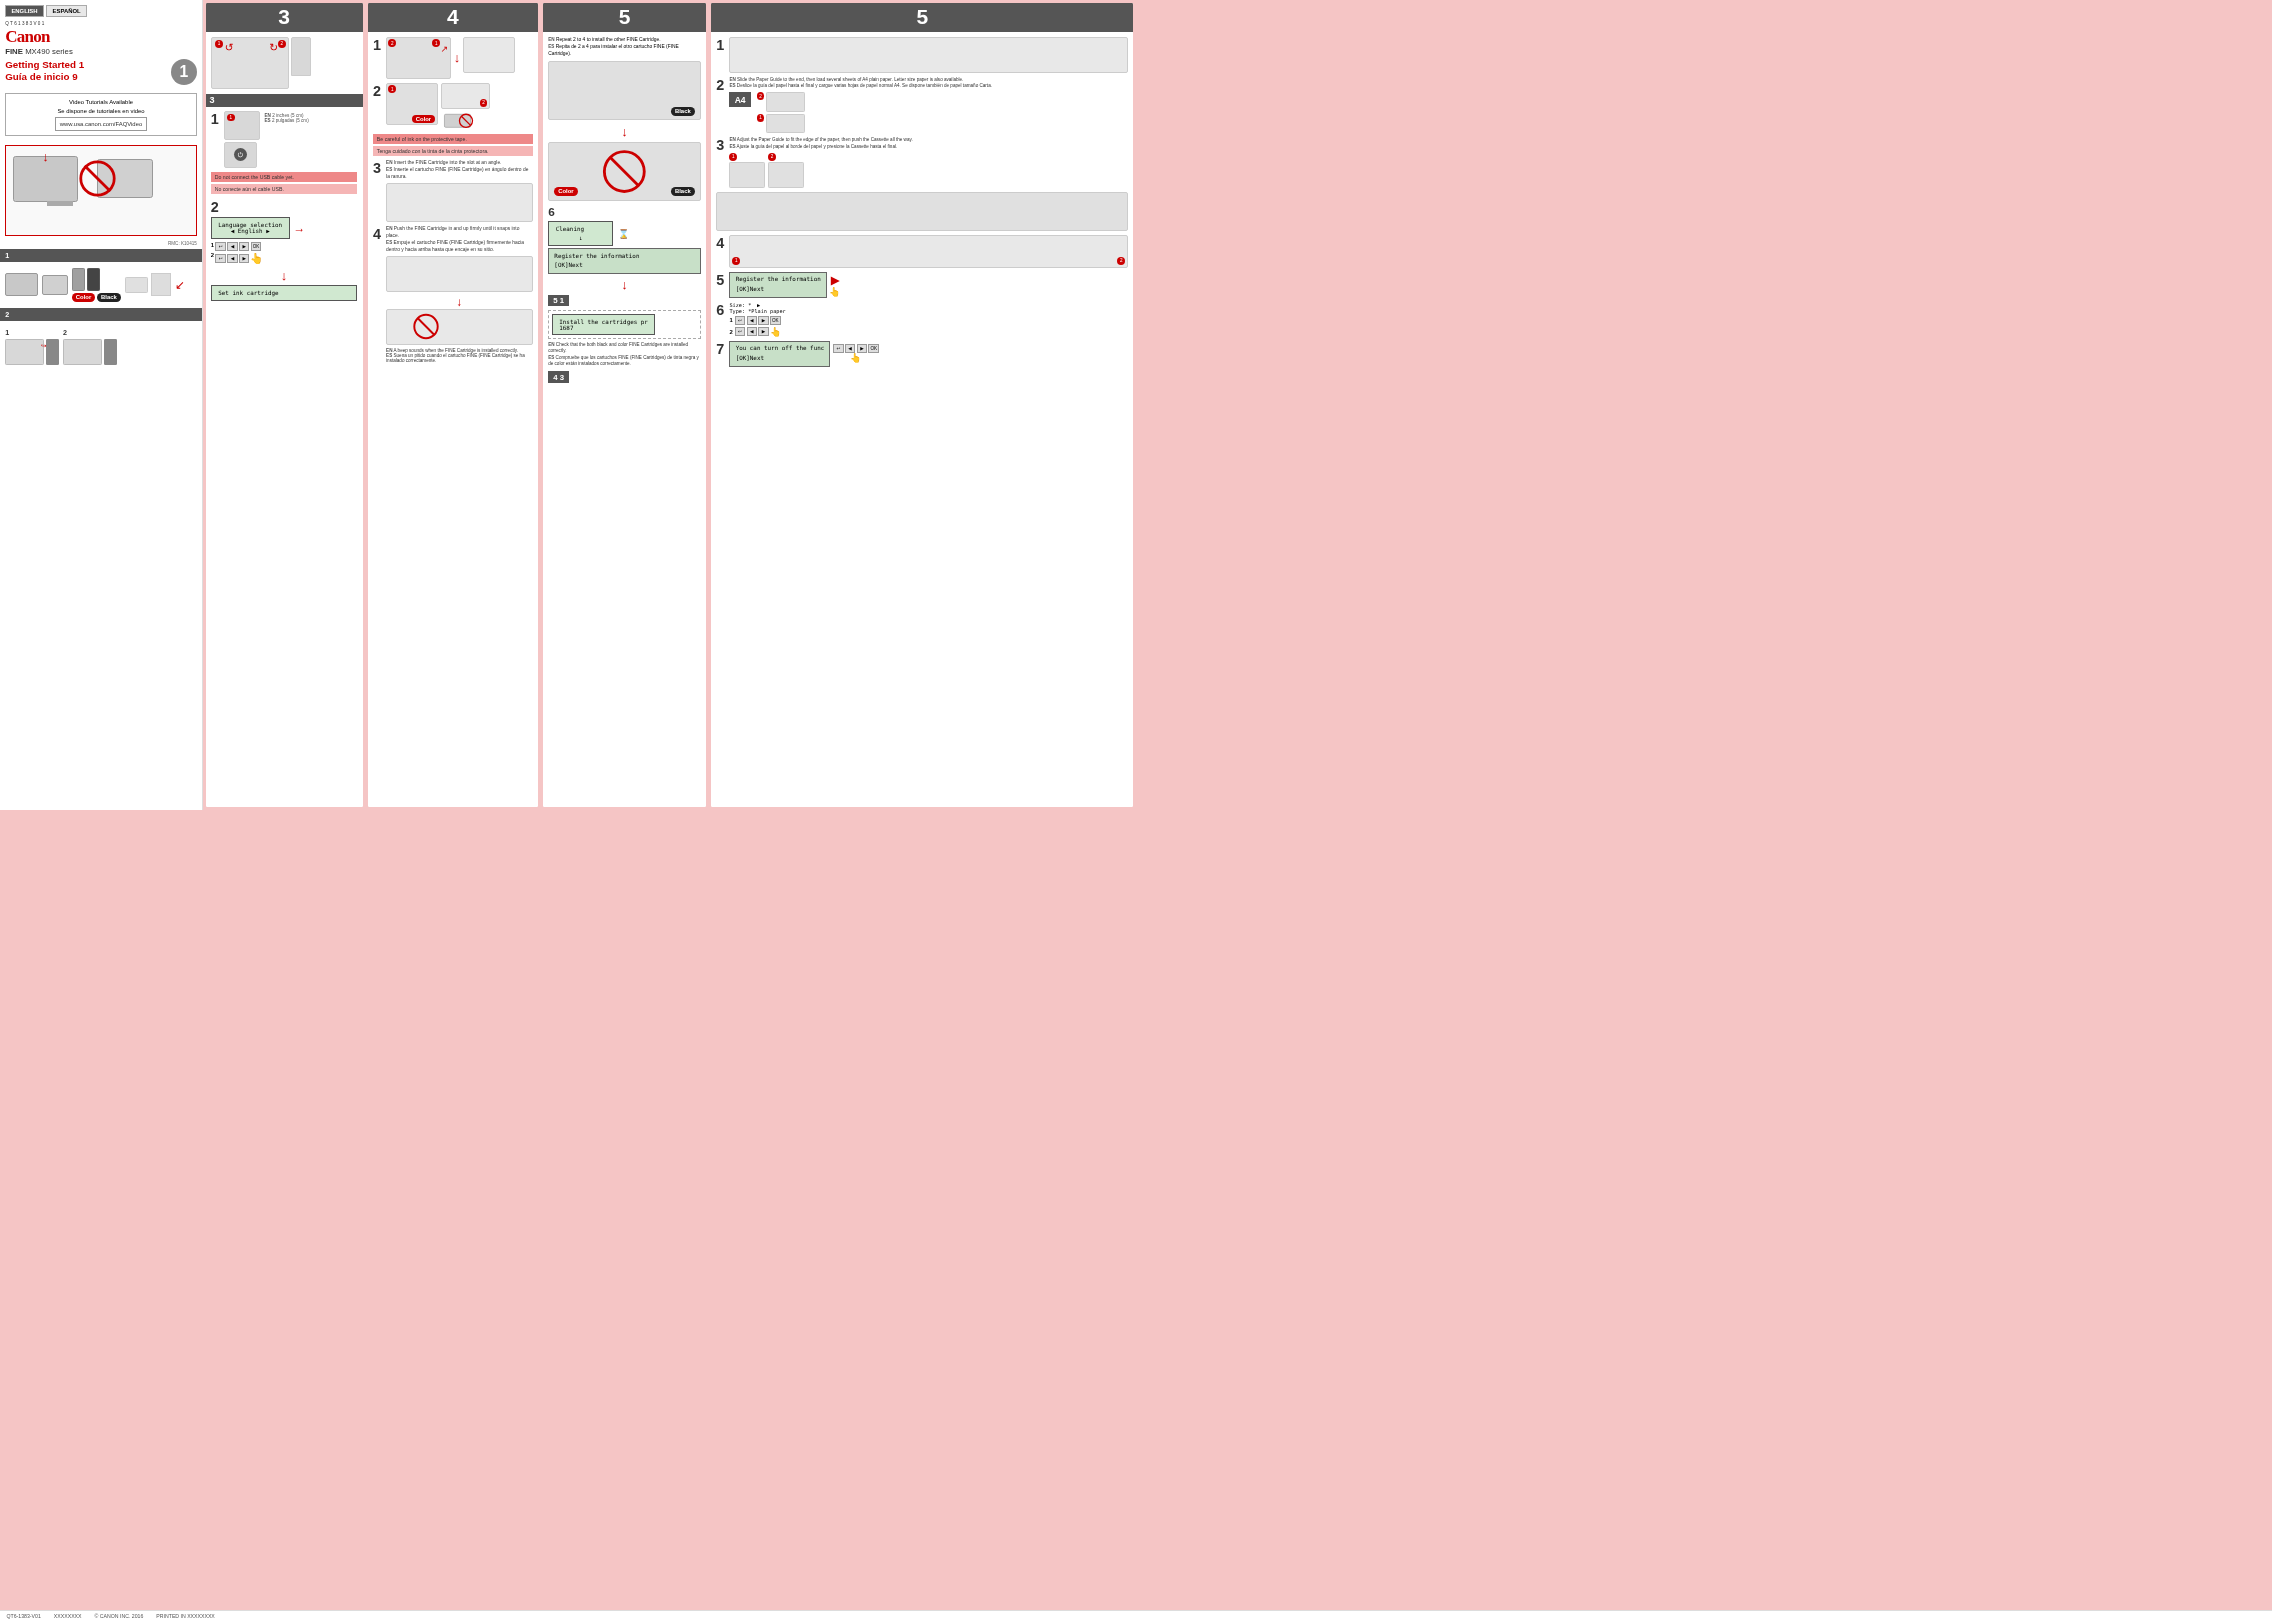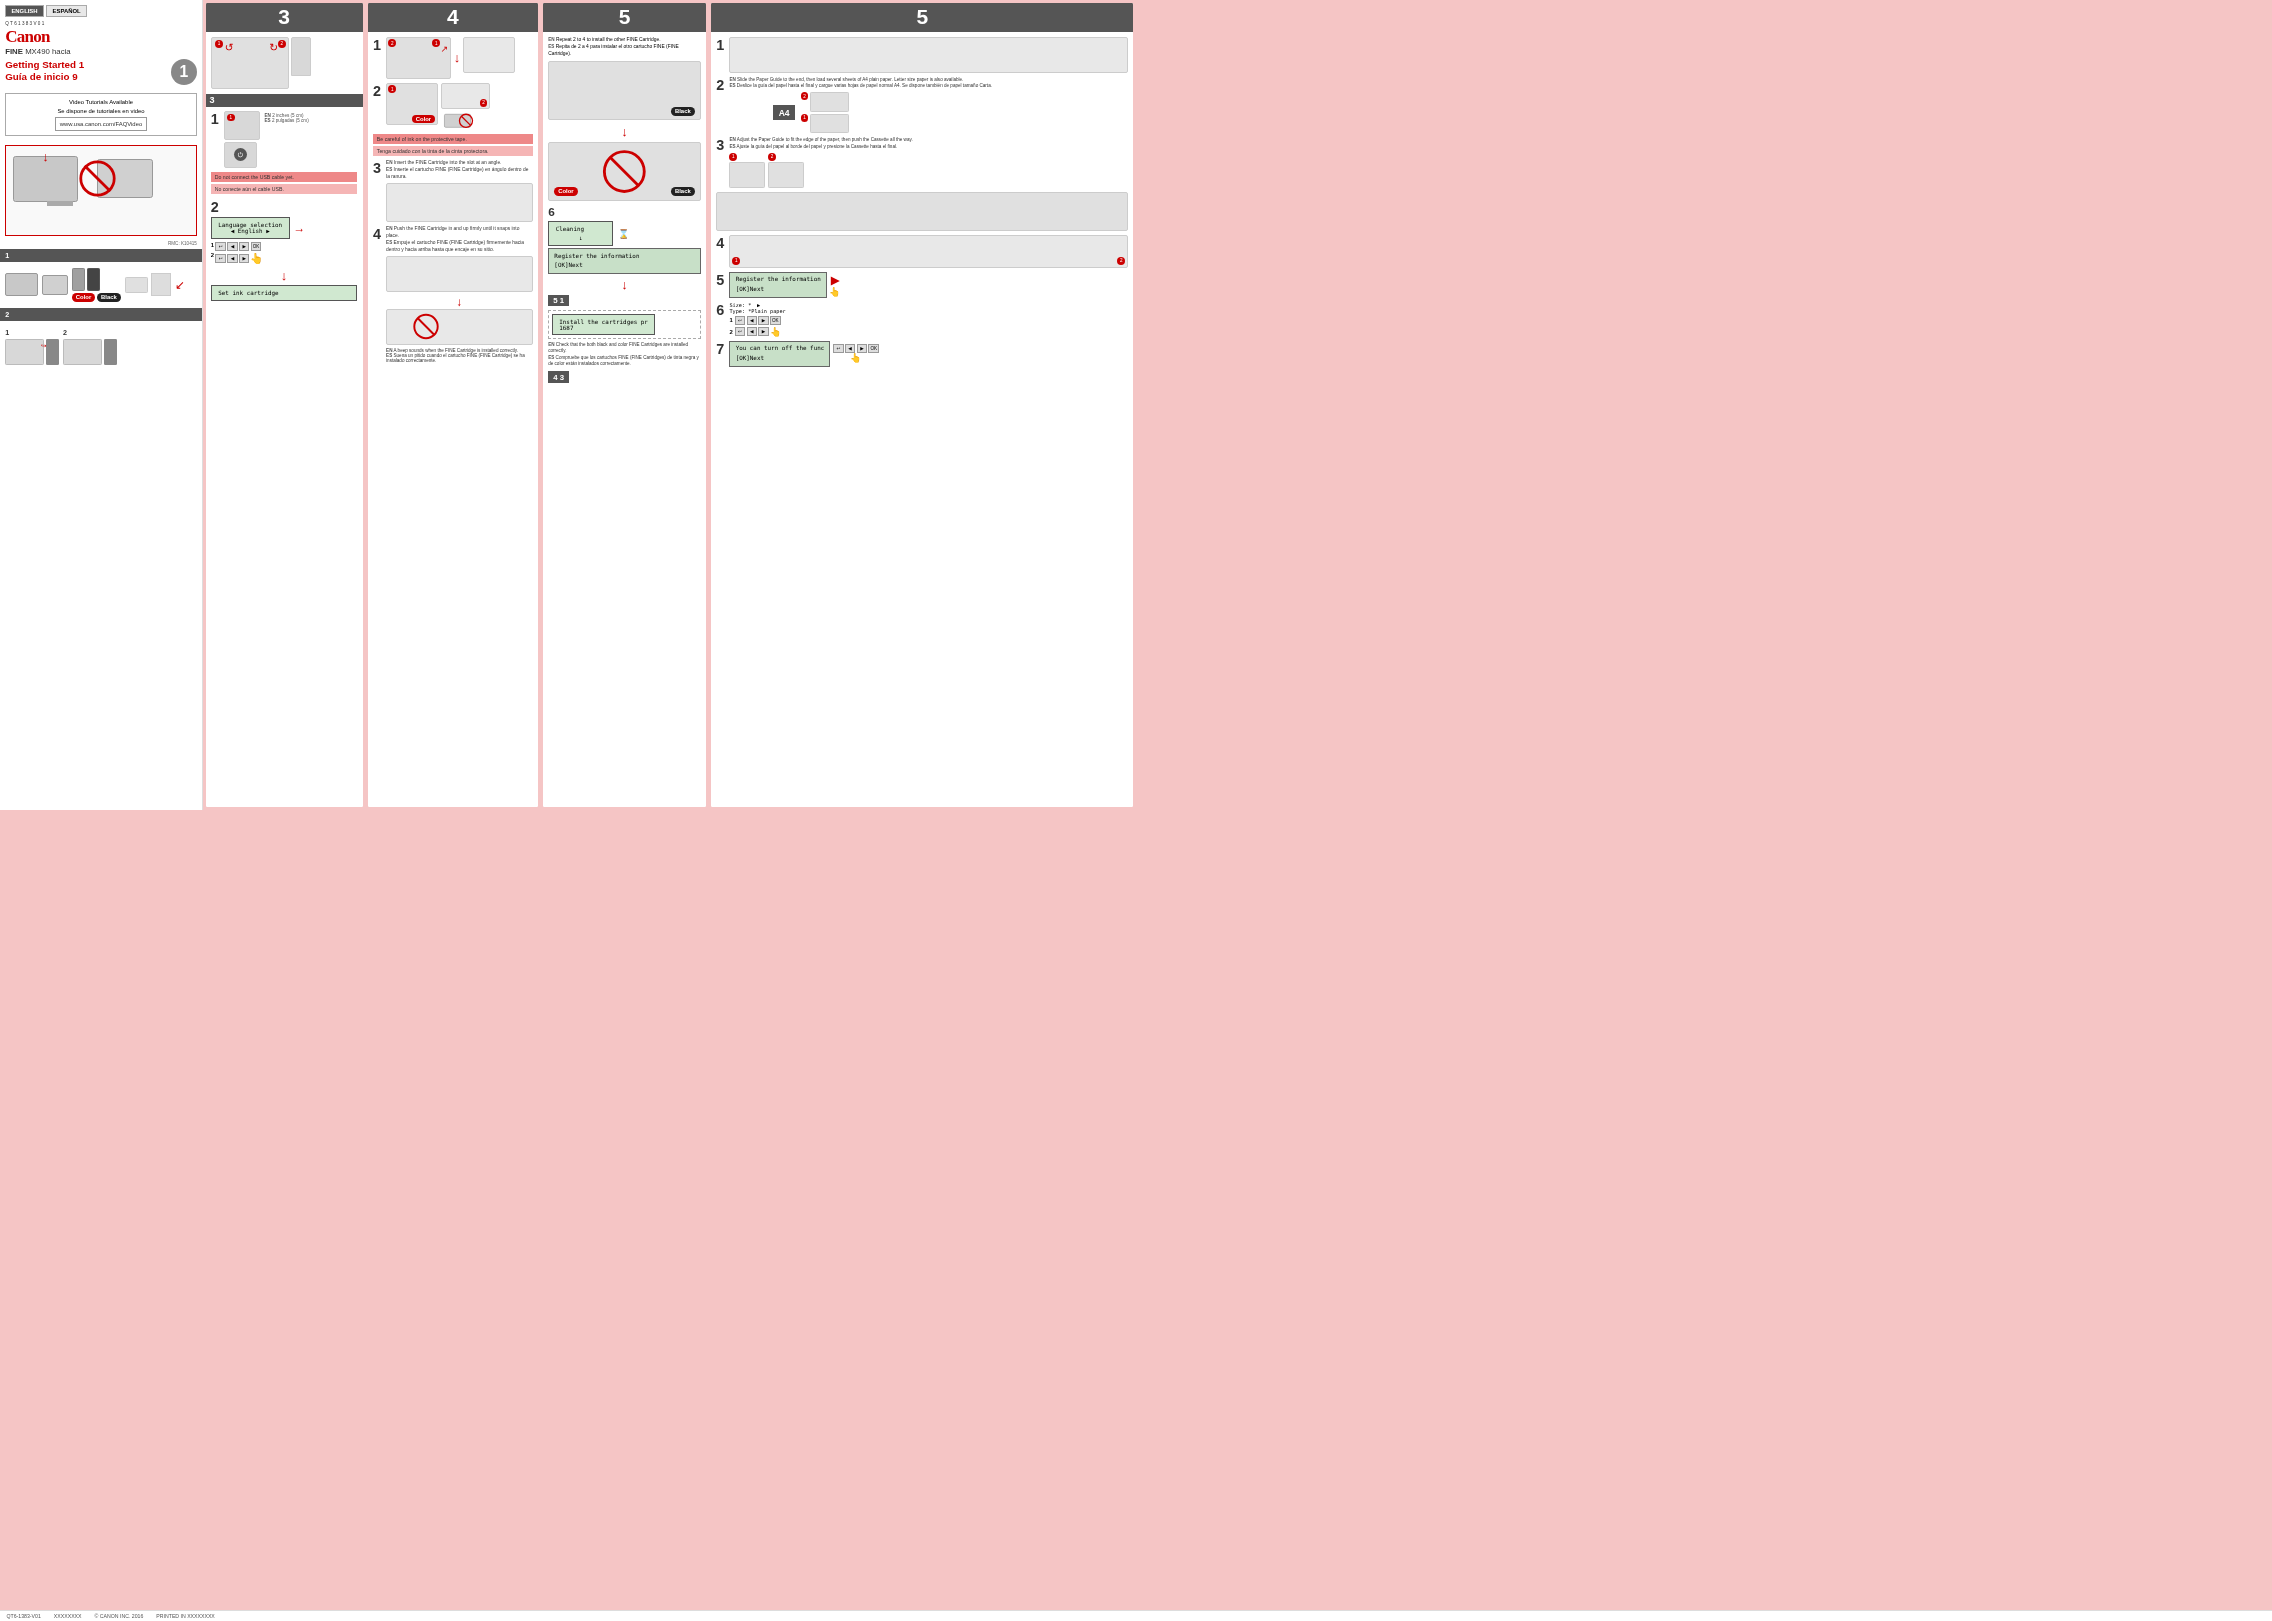--- a/index.html
+++ b/index.html
@@ -317,21 +317,21 @@
     <button class="lang-btn active">ENGLISH</button>
     <button class="lang-btn">ESPAÑOL</button>
   </div>
 
   <div class="barcode">QT61383V01</div>
 
   <div class="canon-logo">Canon</div>
 
   <div class="model-name">
     <span class="pixma">FINE</span>
-    <span> MX490 hacia</span>
+    <span> MX490 series</span>
   </div>
 
   <div style="position:relative; margin-bottom: 5.2px;">
     <div style="font-size:9.8px;font-weight:bold;color:#cc0000;line-height:1.2;">Getting Started 1</div>
     <div style="font-size:9.8px;font-weight:bold;color:#cc0000;line-height:1.2;">Guía de inicio 9</div>
     <div style="position:absolute;right:0;top:0;width:26px;height:26px;border-radius:50%;background:#888;color:white;display:flex;align-items:center;justify-content:center;font-size:15.7px;font-weight:bold;">1</div>
   </div>
 
   <div class="video-box">
     <div>Video Tutorials Available</div>
@@ -690,21 +690,21 @@
       </div>
 
       <div style="display:flex;gap:2.6px;margin-bottom:3.9px;">
         <span class="big-step">2</span>
         <div>
           <div style="font-size:4.6px;line-height:1.4;color:#333;margin-bottom:2.6px;">
             <span class="en-label">EN</span> <span>Slide the Paper Guide to the end, then load several sheets of A4 plain paper. Letter size paper is also available.</span><br>
             <span class="es-label">ES</span> <span>Deslice la guía del papel hasta el final y cargue varias hojas de papel normal A4. Se dispone también de papel tamaño Carta.</span>
           </div>
 
-          <div style="display:flex;gap:6px;align-items:center;margin-left:44px;">
+          <div style="display:flex;gap:6px;align-items:flex-start;">
             <div class="a4-label">A4</div>
             <div style="display:flex;flex-direction:column;gap:2px;">
               <div style="display:flex;gap:2px;">
                 <div style="width:7.8px;height:7.8px;background:#cc0000;border-radius:50%;color:white;font-size:4.6px;display:flex;align-items:center;justify-content:center;">2</div>
                 <div style="width:39px;height:19.6px;background:#e0e0e0;border:0.7px solid #ccc;border-radius:1.3px;"></div>
               </div>
               <div style="display:flex;gap:2px;">
                 <div style="width:7.8px;height:7.8px;background:#cc0000;border-radius:50%;color:white;font-size:4.6px;display:flex;align-items:center;justify-content:center;">1</div>
                 <div style="width:39px;height:19.6px;background:#e0e0e0;border:0.7px solid #ccc;border-radius:1.3px;"></div>
               </div>

